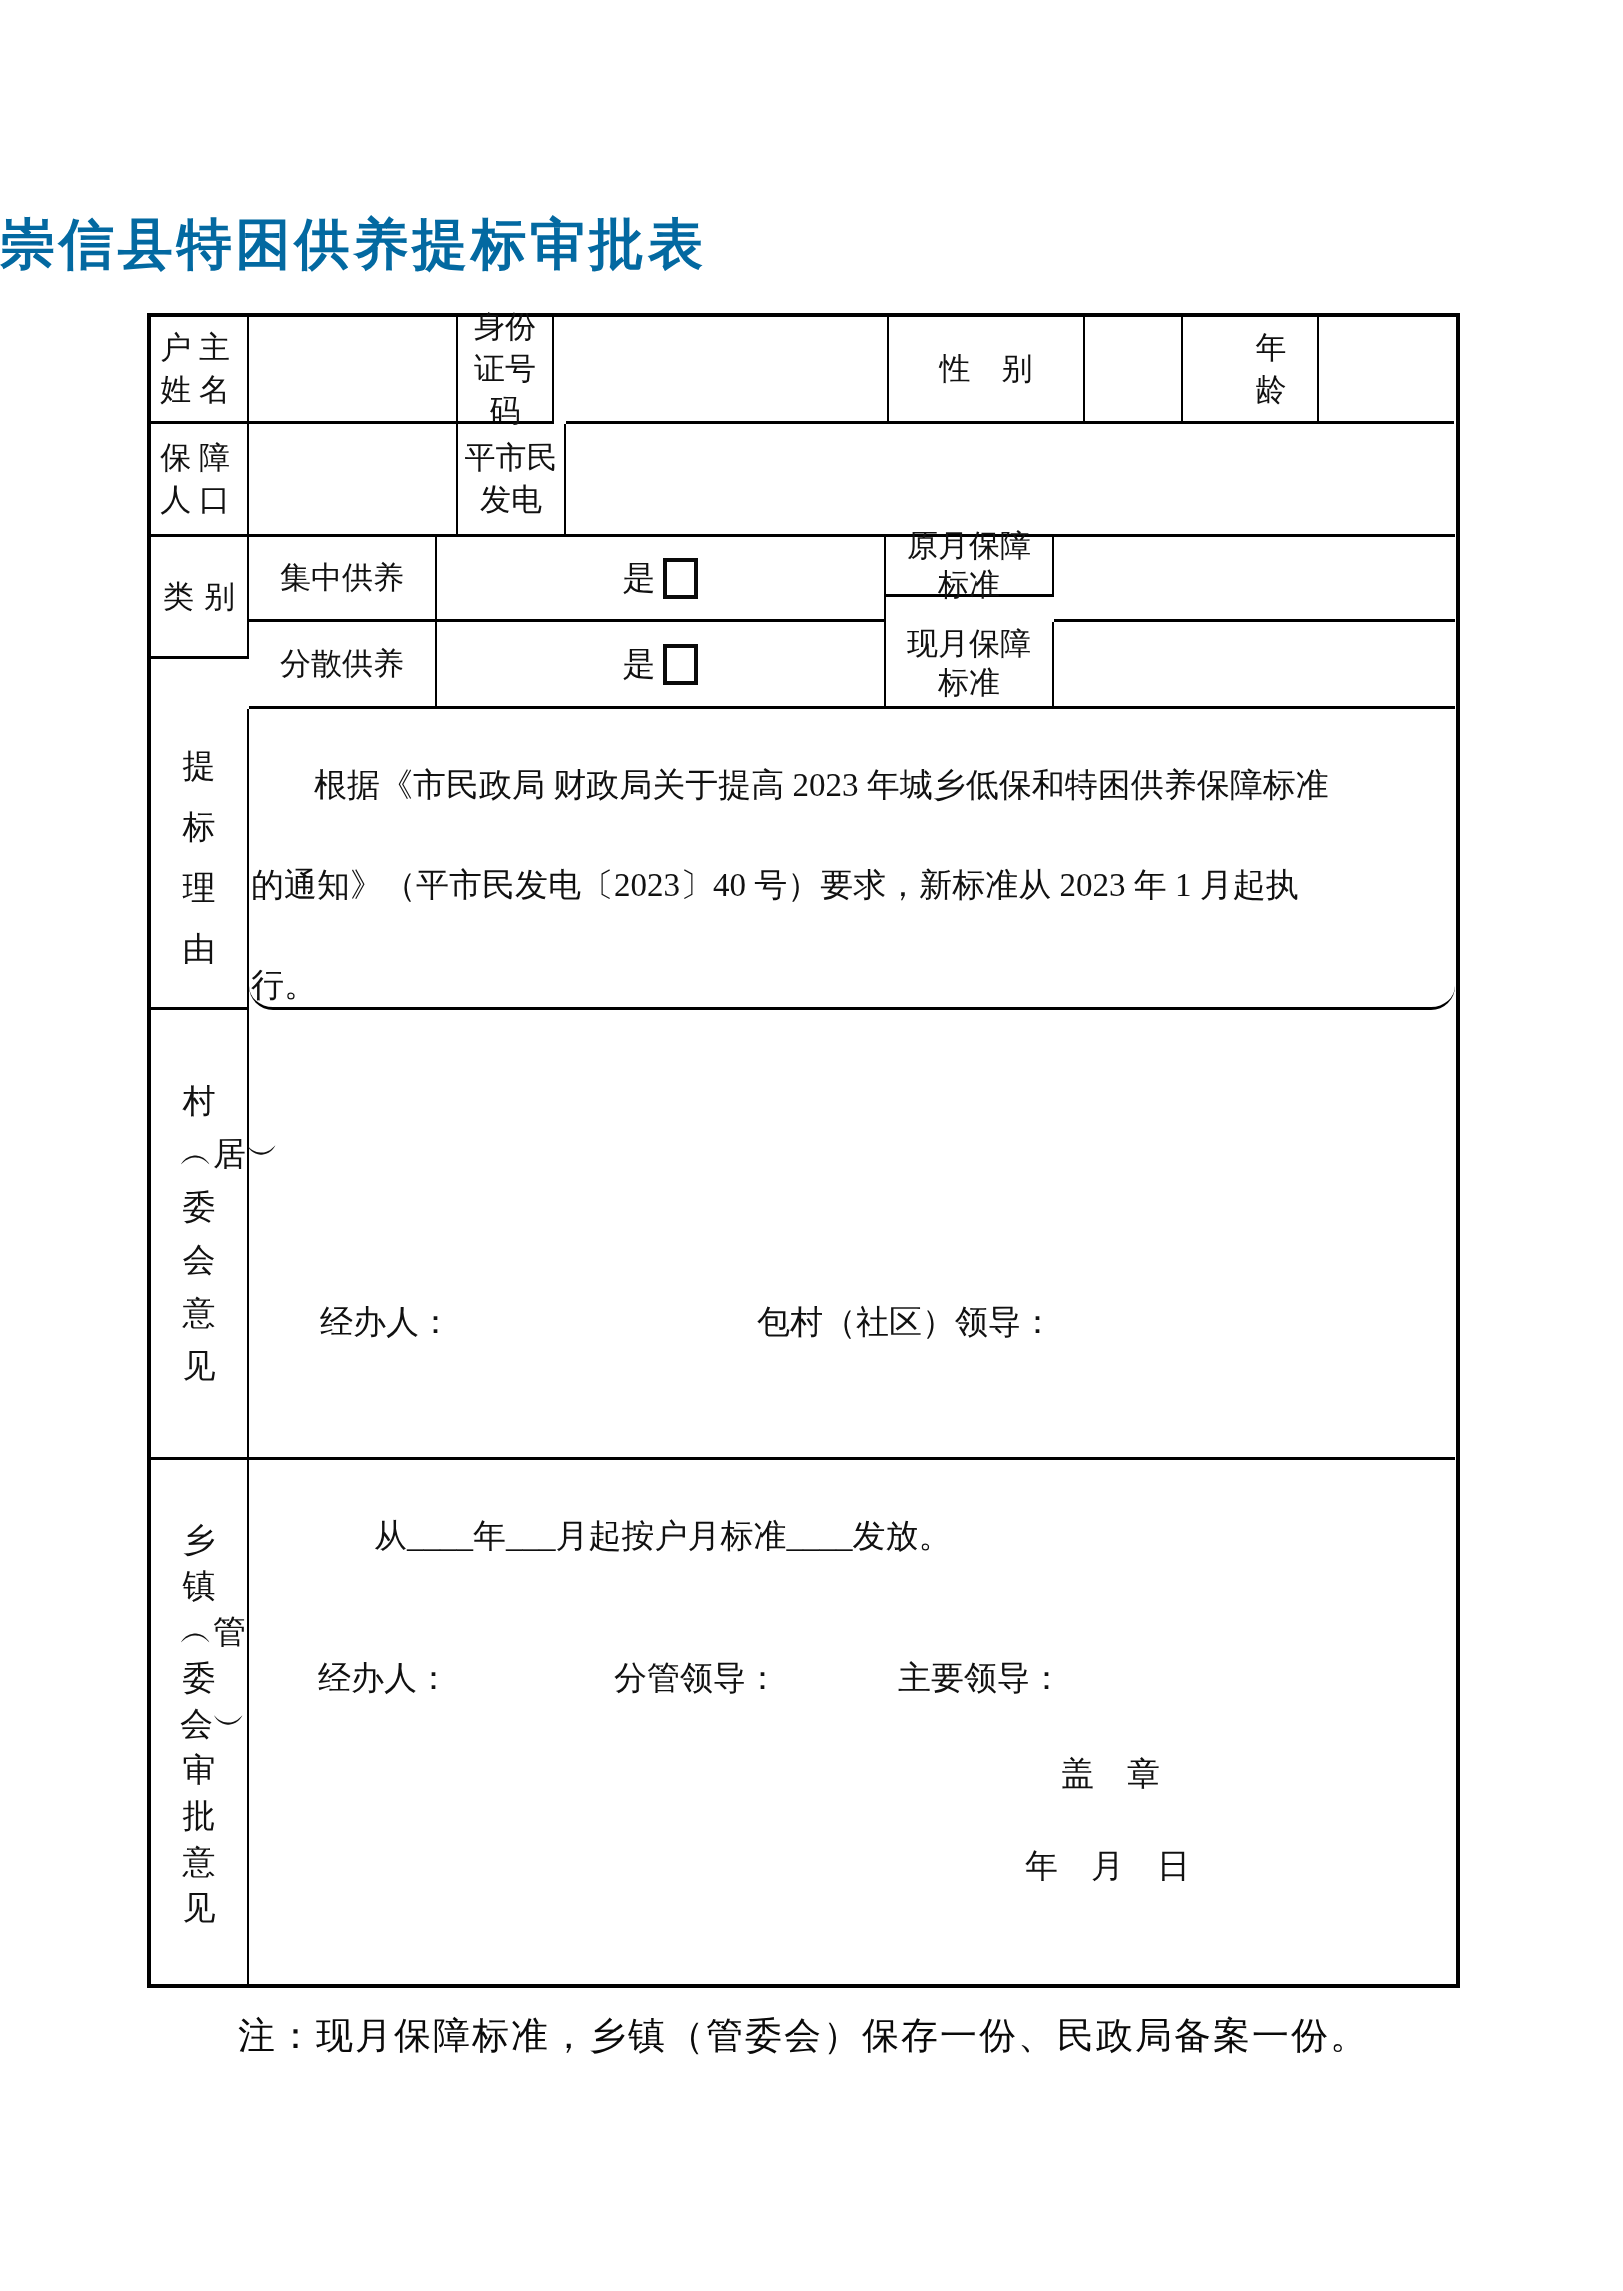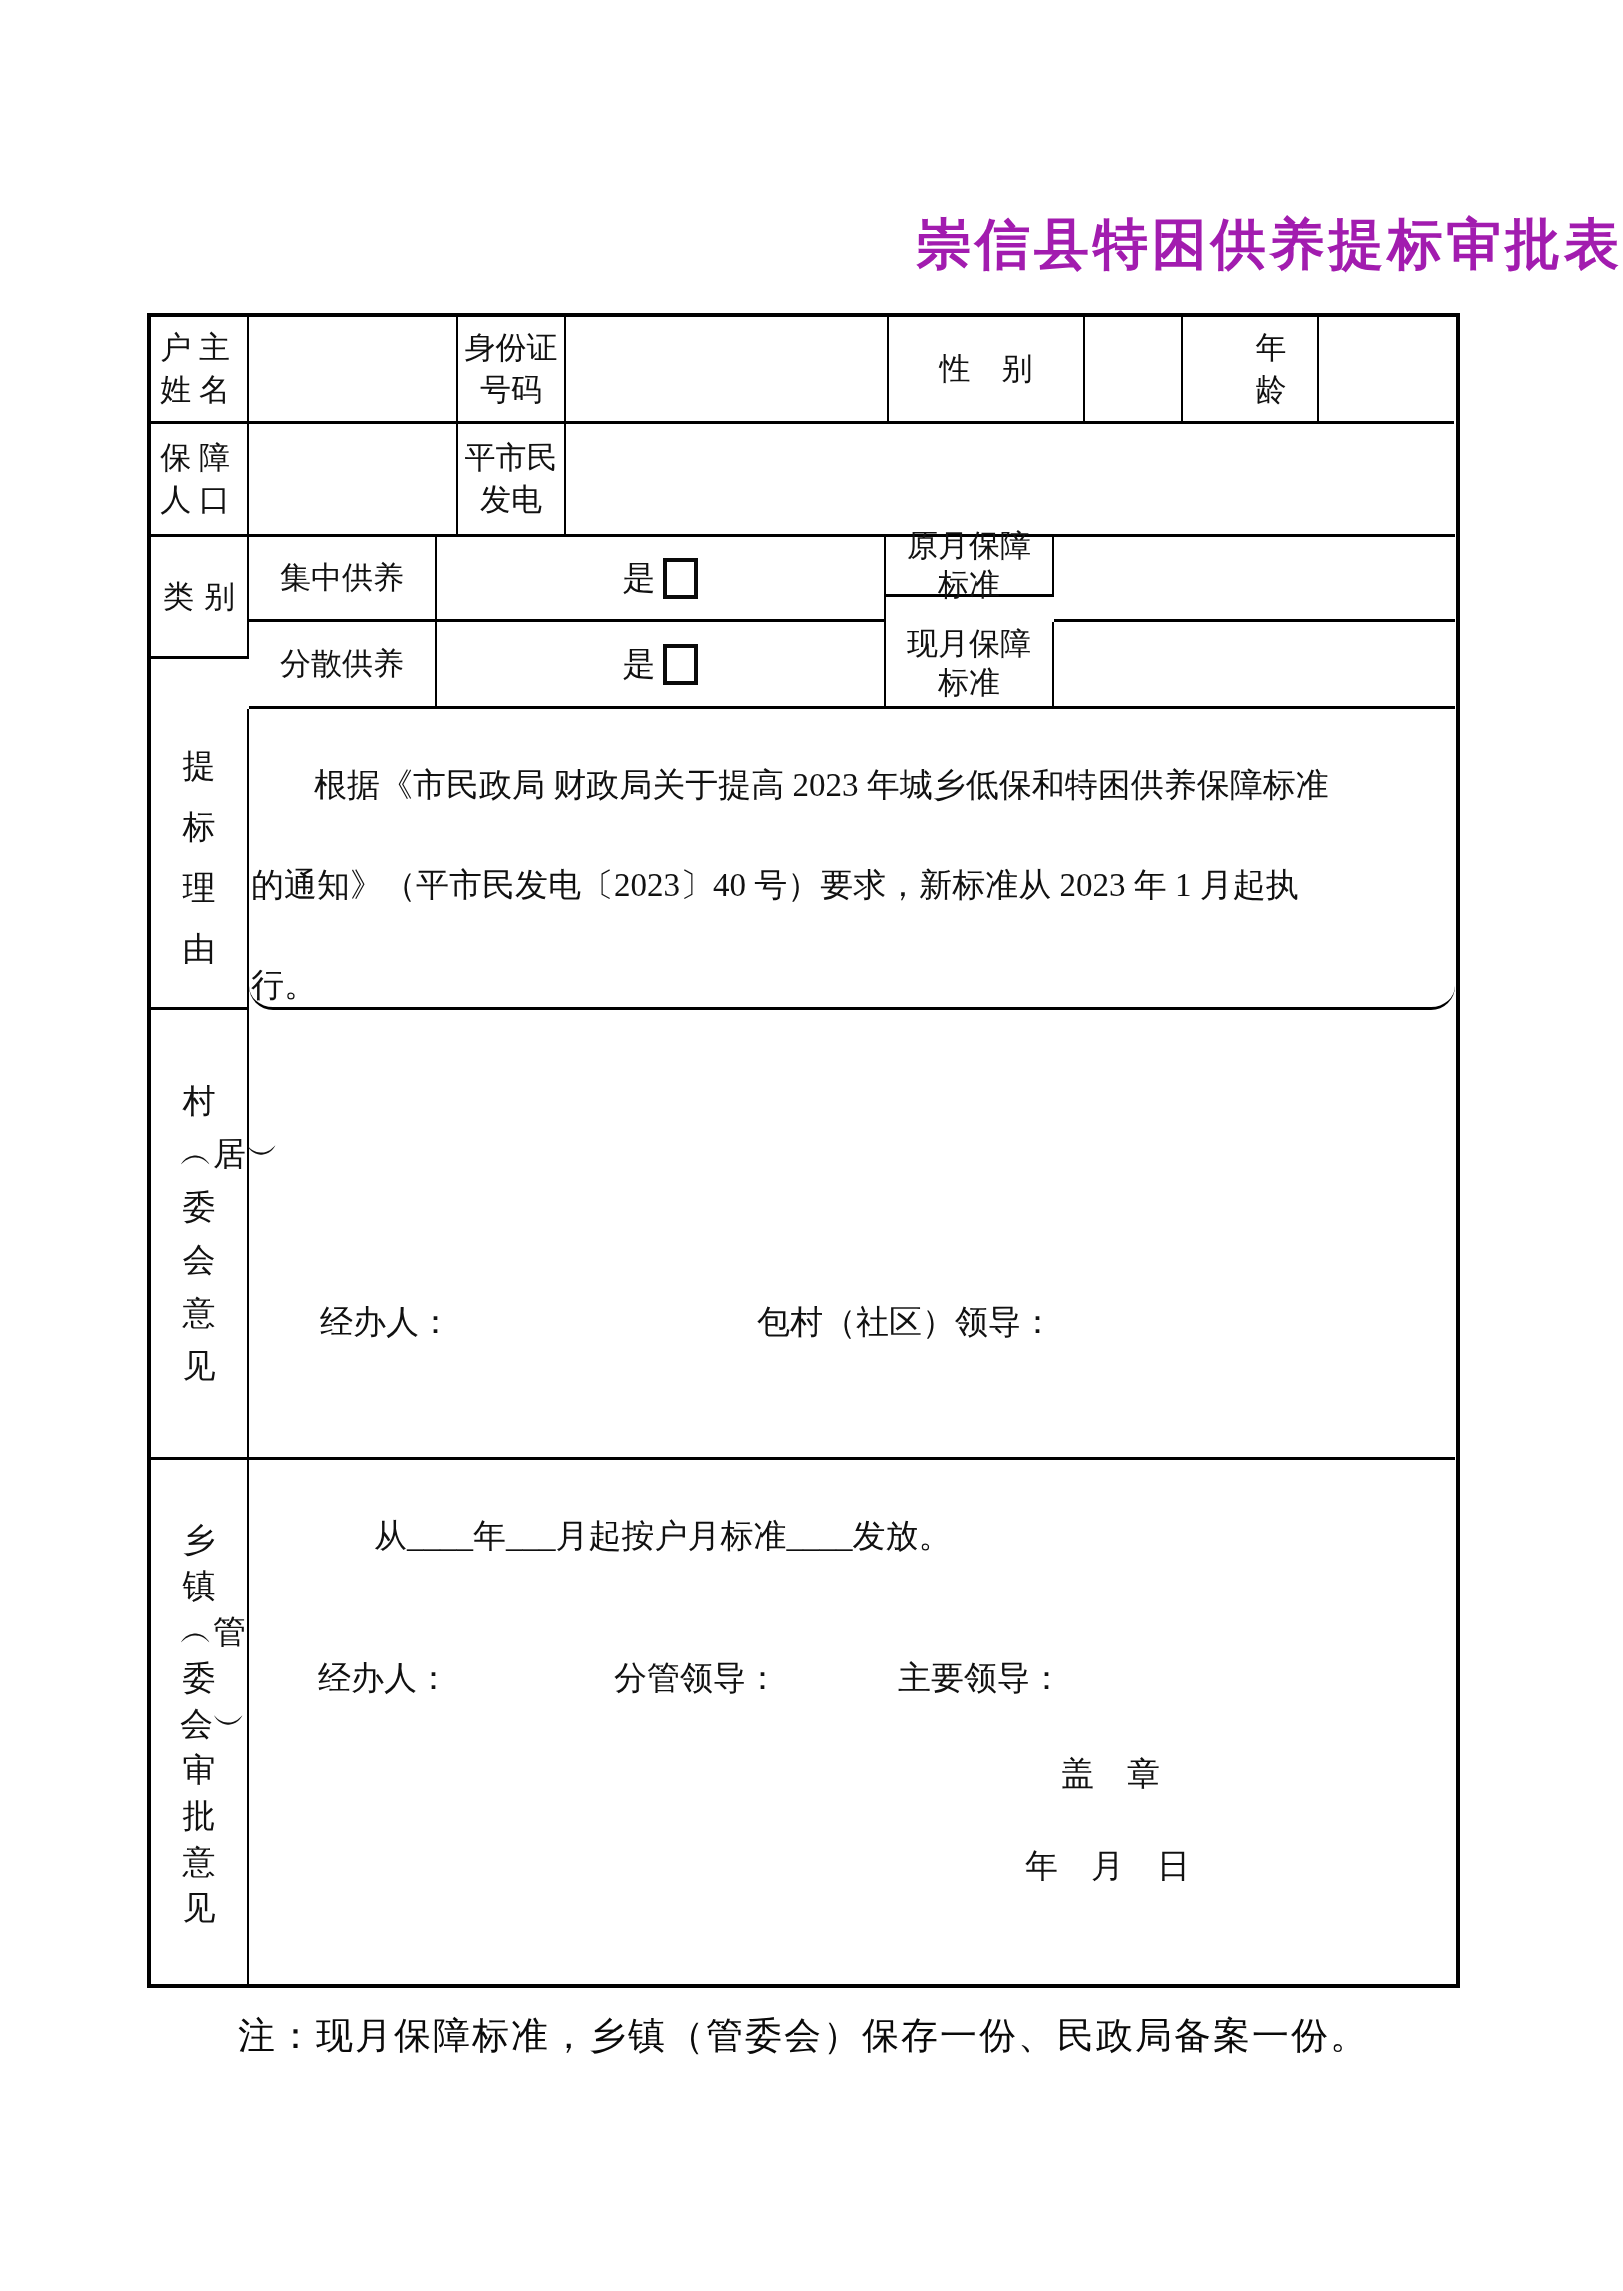--- a/index.html
+++ b/index.html
@@ -3,22 +3,22 @@
 <meta charset="utf-8">
 <style>
   html,body{margin:0;padding:0;}
   body{
     width:1623px;height:2292px;background:#fff;position:relative;
     font-family:"Liberation Serif","DejaVu Serif",serif;
     color:#111;overflow:hidden;
   }
   .page{position:absolute;inset:0;}
   .doc-title{
-    position:absolute;top:208px;left:0;width:100%;text-align:right;
-    font-size:55px;font-weight:bold;letter-spacing:3.9px;color:#a21caf;
+    position:absolute;top:208px;left:0;width:100%;text-align:left;
+    font-size:55px;font-weight:bold;letter-spacing:3.9px;color:#0369a1;
   }
   
   .form-table{
     position:absolute;left:147px;top:313px;width:1313px;height:1675px;
     border:4.9px solid #000;box-sizing:border-box;
   }
   .cell{
     position:absolute;box-sizing:border-box;
     font-size:31px;line-height:1.35;
   }
@@ -48,21 +48,21 @@
 <body>
 
 <div class="page">
 
   <div class="doc-title">崇信县特困供养提标审批表</div>
 
   <div class="form-table">
 
     <div class="cell br bb lbl wrap2" style="left:0;top:0;width:98px;height:107px;">户主姓名</div>
     <div class="cell br bb" style="left:98px;top:0;width:209px;height:107px;"></div>
-    <div class="cell br bb lbl" style="left:307px;top:0;width:108px;height:107px;padding:0 5.9px;">身份证号码</div>
+    <div class="cell br bb lbl" style="left:307px;top:0;width:96px;height:107px;padding:0 5.9px;">身份证号码</div>
     <div class="cell br bb" style="left:415px;top:0;width:323px;height:107px;"></div>
     <div class="cell br bb lbl" style="left:738px;top:0;width:196px;height:107px;">性　别</div>
     <div class="cell br bb" style="left:934px;top:0;width:98px;height:107px;"></div>
     <div class="cell br bb lbl" style="left:1032px;top:0;width:136px;height:107px;padding-left:42px;">年　龄</div>
     <div class="cell bb" style="left:1168px;top:0;width:135px;height:107px;"></div>
 
     <div class="cell br bb lbl wrap2" style="left:0;top:107px;width:98px;height:113px;">保障人口</div>
     <div class="cell br bb" style="left:98px;top:107px;width:209px;height:113px;"></div>
     <div class="cell br bb lbl" style="left:307px;top:107px;width:108px;height:113px;padding:0 5.9px;">平市民发电</div>
     <div class="cell bb" style="left:415px;top:107px;width:889px;height:113px;"></div>

